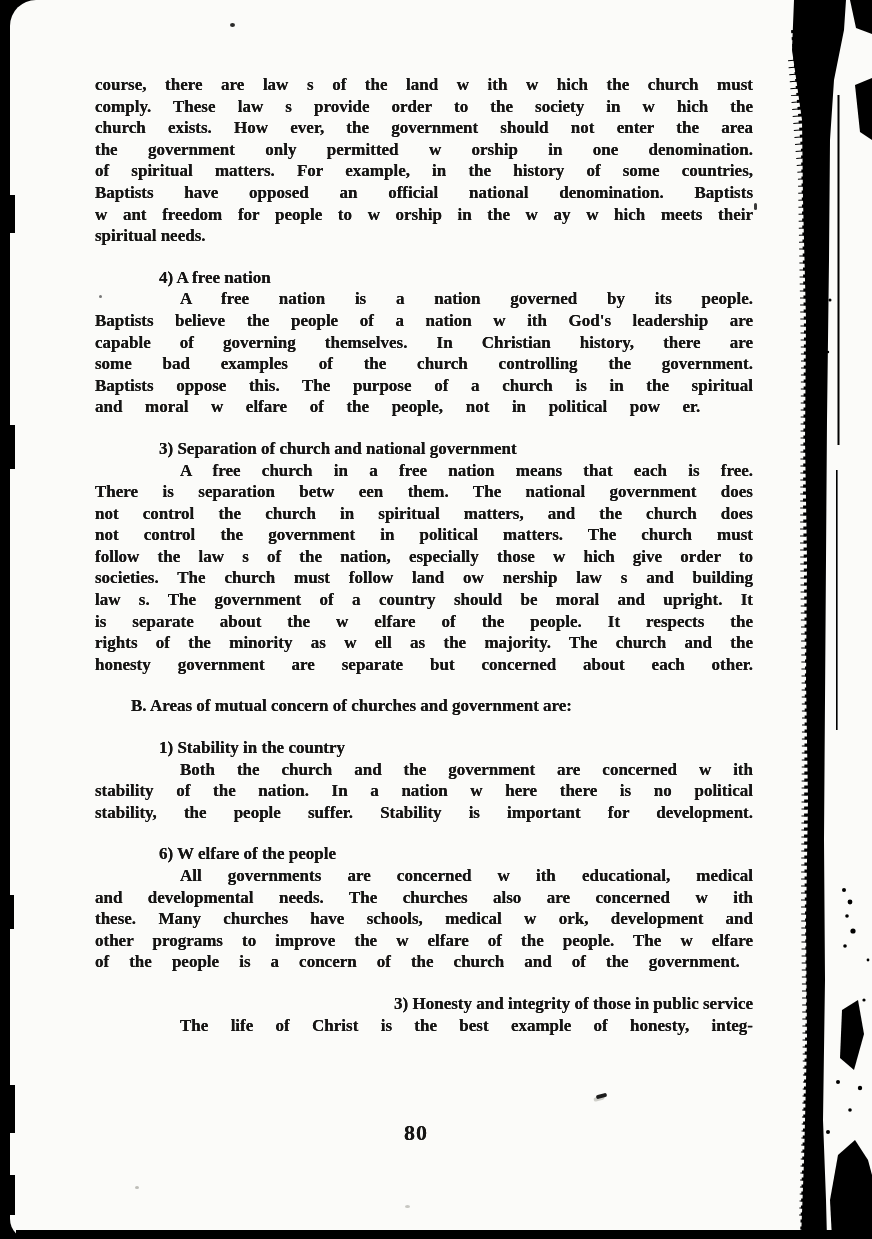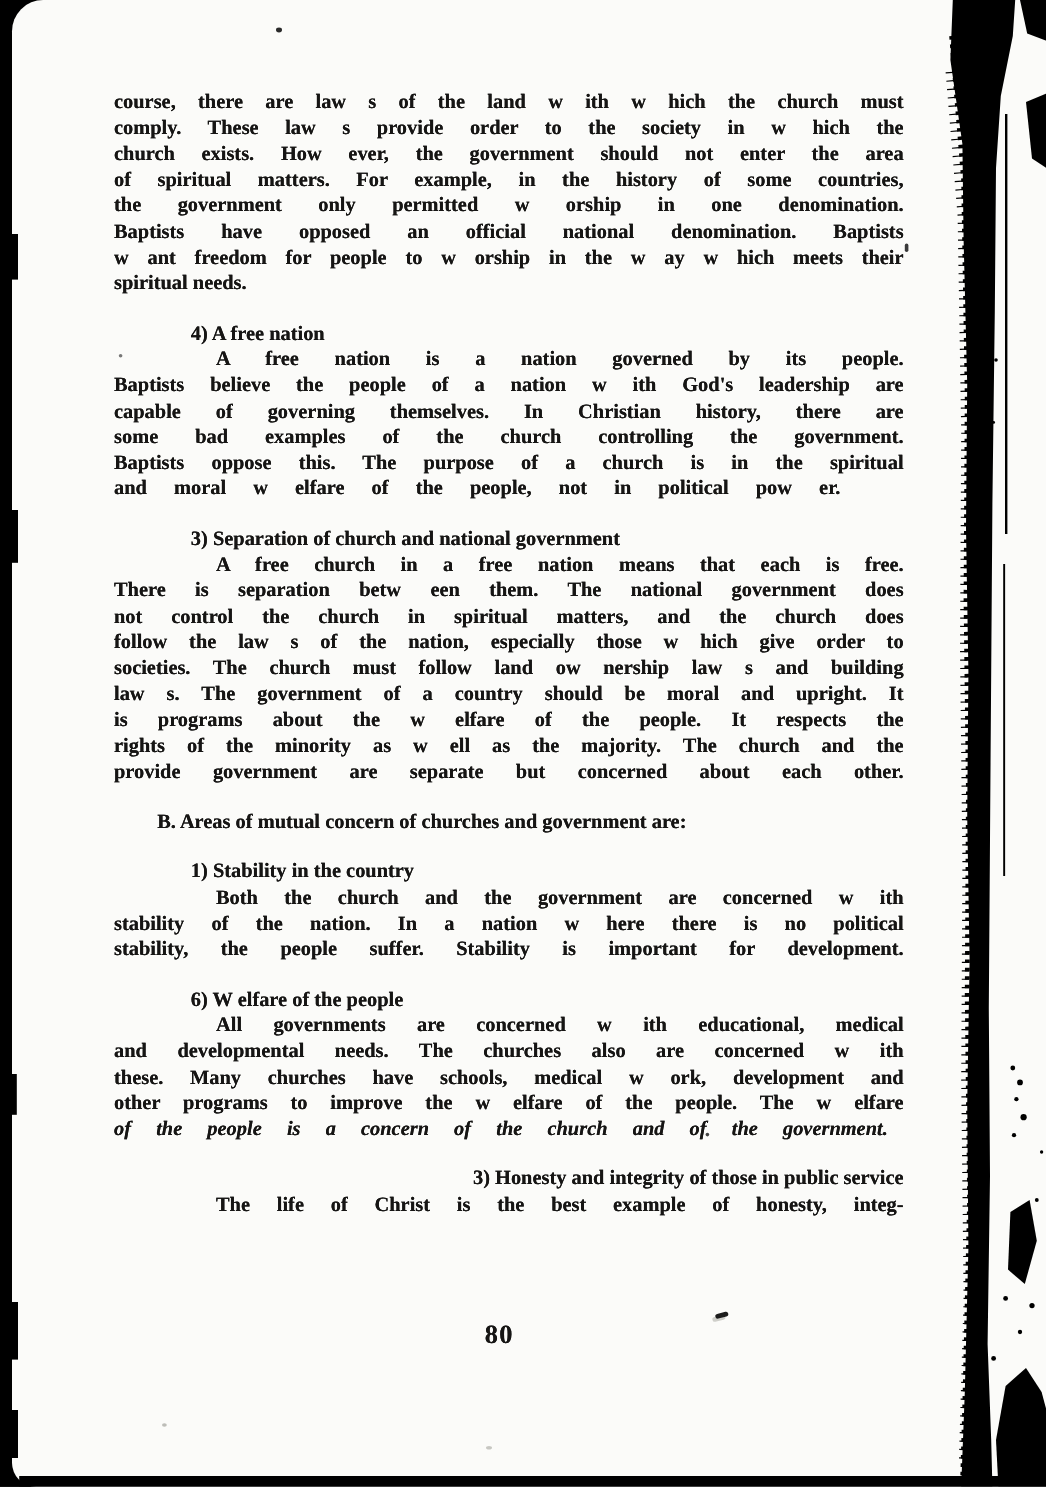--- a/index.html
+++ b/index.html
@@ -38,61 +38,62 @@
 <body>
 
 <div id="stage">
   <div class="page">
     <div class="text-column">
       <div id="blocks">
           <div class="paragraph">
             <div class="line just">course, there are law s of the land w ith w hich the church must</div>
             <div class="line just">comply. These law s provide order to the society in w hich the</div>
             <div class="line just">church exists. How ever, the government should not enter the area</div>
+            <div class="line just">the government only permitted w orship in one denomination.</div>
             <div class="line just">of spiritual matters. For example, in the history of some countries,</div>
-            <div class="line just">the government only permitted w orship in one denomination.</div>
             <div class="line just">Baptists have opposed an official national denomination. Baptists</div>
             <div class="line just">w ant freedom for people to w orship in the w ay w hich meets their</div>
             <div class="line">spiritual needs.</div>
           </div>
           <div class="line heading" style="padding-left: 64px;">4) A free nation</div>
           <div class="paragraph">
             <div class="line just indent">A free nation is a nation governed by its people.</div>
             <div class="line just">Baptists believe the people of a nation w ith God's leadership are</div>
             <div class="line just">capable of governing themselves. In Christian history, there are</div>
             <div class="line just">some bad examples of the church controlling the government.</div>
             <div class="line just">Baptists oppose this. The purpose of a church is in the spiritual</div>
             <div class="line just" style="width: 92%;">and moral w elfare of the people, not in political pow er.</div>
           </div>
           <div class="line heading" style="padding-left: 64px;">3) Separation of church and national government</div>
           <div class="paragraph">
             <div class="line just indent">A  free church in a free nation means that each is free.</div>
             <div class="line just">There is separation betw een them. The national government does</div>
             <div class="line just">not control the church in spiritual matters, and the church does</div>
+            <div class="line just">not control the government in political matters. The church must</div>
             <div class="line just">follow the law s of the nation, especially those w hich give order to</div>
             <div class="line just">societies. The church must follow land ow nership law s and building</div>
             <div class="line just">law s. The government of a country should be moral and upright. It</div>
-            <div class="line just">is programs about the w elfare of the people. It respects the</div>
+            <div class="line just">is separate about the w elfare of the people. It respects the</div>
             <div class="line just">rights of the minority as w ell as the majority. The church and the</div>
-            <div class="line just">provide government are separate but concerned about each other.</div>
+            <div class="line just">honesty government are separate but concerned about each other.</div>
           </div>
           <div class="line heading" style="padding-left: 36px;">B. Areas of mutual concern of churches and government are:</div>
           <div class="line heading" style="padding-left: 64px;">1) Stability in the country</div>
           <div class="paragraph">
             <div class="line just indent">Both the church and the government are concerned w ith</div>
             <div class="line just">stability of the nation. In a nation w here there is no political</div>
             <div class="line just">stability, the people suffer. Stability is important for development.</div>
           </div>
           <div class="line heading" style="padding-left: 64px;">6) W elfare of the people</div>
           <div class="paragraph">
             <div class="line just indent">All governments are concerned w ith educational, medical</div>
             <div class="line just">and developmental needs. The churches also are concerned w ith</div>
             <div class="line just">these. Many churches have schools, medical w ork, development and</div>
             <div class="line just">other programs to improve the w elfare of the people. The w elfare</div>
-            <div class="line just" style="width: 98%; font-style: italic;">of the people is a concern of the church and of the government.</div>
+            <div class="line just" style="width: 98%;">of the people is a concern of the church and of the government.</div>
           </div>
           <div class="line heading" style="padding-left: 64px; text-align: right;">3) Honesty and integrity of those in public service</div>
           <div class="paragraph">
             <div class="line just indent">The life of Christ is the best example of honesty, integ-</div>
           </div>
         </div>
       <div class="pagenum">80</div>
     </div>
 
     <div class="speck" style="left:220px; top:23px; width:5px; height:4px; background:#2a2a2a;"></div>

